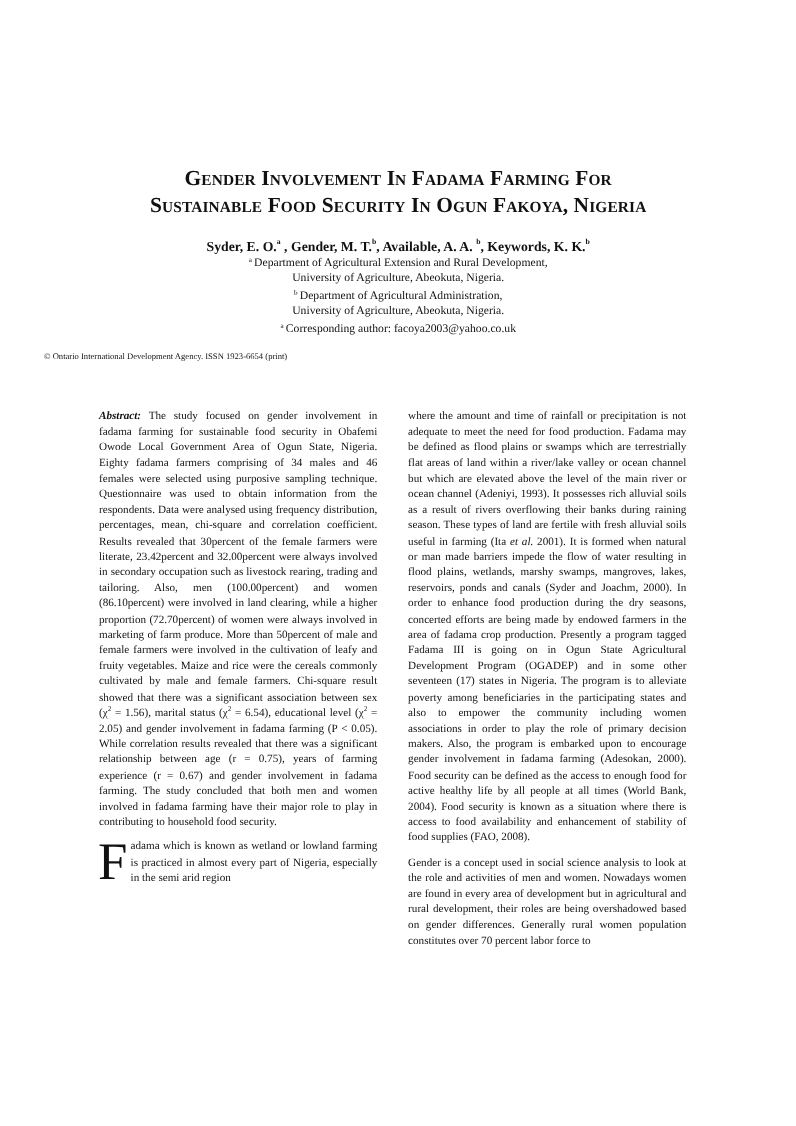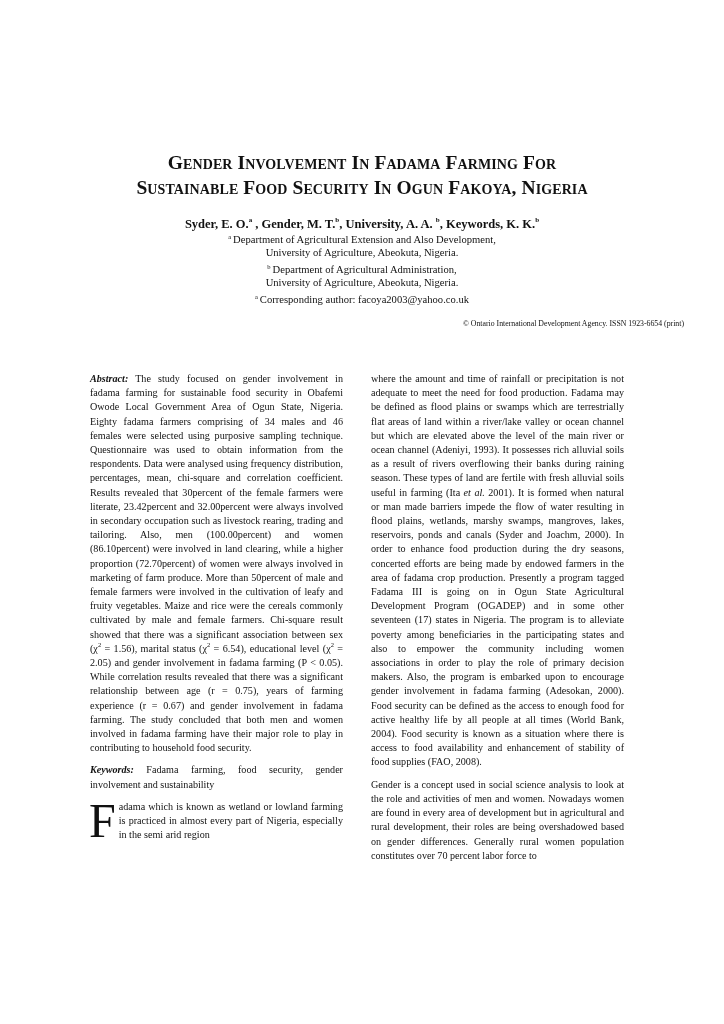--- a/index.html
+++ b/index.html
@@ -4,21 +4,21 @@
   <style>
     html, body { margin: 0; padding: 0; background: #ffffff; }
     body { width: 724px; height: 1024px; position: relative; overflow: hidden; color: #111; font-family: "Liberation Serif", "DejaVu Serif", serif; }
     .page { position: absolute; left: 0; top: 0; width: 724px; height: 1024px; padding-left: 40px; }
     .title { position: absolute; left: 60px; width: 604px; top: 150px; text-align: center; font-weight: bold; font-variant: small-caps; font-size: 19.5px; line-height: 25px; letter-spacing: 0.1px; }
     .title div { white-space: nowrap; }
     .authors { position: absolute; left: 60px; width: 604px; top: 212px; text-align: center; font-weight: bold; font-size: 12.5px; line-height: 16px; white-space: nowrap; }
     .authors sup { font-size: 7px; vertical-align: 6px; }
     .affil { position: absolute; left: 60px; width: 604px; top: 230px; text-align: center; font-size: 10.6px; line-height: 13.4px; }
     .affil sup { font-size: 6.5px; vertical-align: 4px; margin-right: 2px; }
-    .copyright { position: absolute; left: 40px; width: 644px; top: 317px; text-align: right; font-size: 7.8px; line-height: 13px; }
+    .copyright { position: absolute; left: 40px; width: 644px; top: 317px; text-align: left; font-size: 7.8px; line-height: 13px; }
     .col { position: absolute; top: 372px; width: 253px; font-size: 10.15px; line-height: 14.2px; text-align: justify; }
     .col.left { left: 90px; }
     .col.right { left: 371px; }
     .col p { margin: 0; }
     .col p + p { margin-top: 8px; }
     .label { font-weight: bold; font-style: italic; }
     .section-head { text-align: center; font-variant: small-caps; font-weight: bold; font-size: 10.5px; margin: 8px 0 7px 0; }
     .dropcap { float: left; font-size: 48px; line-height: 38px; margin: 2px 3px 0 -1px; font-family: "Liberation Serif", serif; }
     .it { font-style: italic; }
     sup.s { font-size: 6.5px; vertical-align: 5px; line-height: 0; }
@@ -27,38 +27,37 @@
 <body>
 
 <div class="page">
 
   <div class="title">
     <div>Gender Involvement In Fadama Farming For</div>
     <div>Sustainable Food Security In Ogun Fakoya, Nigeria</div>
   </div>
 
   <div class="authors">
-    <span>Syder, E. O.</span><sup>a</sup><span> , </span><span>Gender, M. T.</span><sup>b</sup><span>, </span><span>University, A. A. </span><sup>b</sup><span>, </span><span>Keywords, K. K.</span><sup>b</sup>
+    <span>Syder, E. O.</span><sup>a</sup><span> , </span><span>Gender, M. T.</span><sup>b</sup><span>, </span><span>Available, A. A. </span><sup>b</sup><span>, </span><span>Keywords, K. K.</span><sup>b</sup>
   </div>
 
   <div class="affil">
-    <div><sup>a</sup><span>Department of Agricultural Extension and Also Development,</span></div>
+    <div><sup>a</sup><span>Department of Agricultural Extension and Rural Development,</span></div>
     <div><span>University of Agriculture, Abeokuta, Nigeria.</span></div>
     <div><sup>b</sup><span>Department of Agricultural Administration,</span></div>
     <div><span>University of Agriculture, Abeokuta, Nigeria.</span></div>
     <div><sup>a</sup><span>Corresponding author: facoya2003@yahoo.co.uk</span></div>
   </div>
 
   <div class="copyright">
     <div>© Ontario International Development Agency. ISSN 1923-6654 (print)</div>
   </div>
 
   <div class="col left">
     <p><span class="label">Abstract:</span><span> The study focused on gender involvement in fadama farming for sustainable food security in Obafemi Owode Local Government Area of Ogun State, Nigeria.  Eighty fadama farmers comprising of 34 males and 46 females were selected using purposive sampling technique.  Questionnaire was used to obtain information from the respondents. Data were analysed using frequency distribution, percentages, mean, chi-square and correlation coefficient.  Results revealed that 30percent of the female farmers were literate, 23.42percent and 32.00percent were always involved in secondary occupation such as livestock rearing, trading and tailoring.  Also, men (100.00percent) and women (86.10percent) were involved in land clearing, while a higher proportion (72.70percent) of women were always involved in marketing of farm produce. More than 50percent of male and female farmers were involved in the cultivation of leafy and fruity vegetables.  Maize and rice were the cereals commonly cultivated by male and female farmers. Chi-square result showed that there was a significant association between sex (χ</span><sup class="s">2</sup><span> = 1.56), marital status (χ</span><sup class="s">2</sup><span> = 6.54), educational level (χ</span><sup class="s">2</sup><span> = 2.05) and gender involvement in fadama farming (P &lt; 0.05).  While correlation results revealed that there was a significant relationship between age (r = 0.75), years of farming experience (r = 0.67) and gender involvement in fadama farming. The study concluded that both men and women involved in fadama farming have their major role to play in contributing to household food security.</span></p>
-    <p><span class="label">Keywords:</span><span> Fadama farming, food security, gender involvement and sustainability</span></p>
     <p><span class="dropcap">F</span><span>adama which is known as wetland or lowland farming is practiced in almost every part of Nigeria, especially in the semi arid region</span></p>
   </div>
 
   <div class="col right">
     <p><span>where the amount and time of rainfall or precipitation is not adequate to meet the need for food production. Fadama may be defined as flood plains or swamps which are terrestrially flat areas of land within a river/lake valley or ocean channel but which are elevated above the level of the main river or ocean channel (Adeniyi, 1993).  It possesses rich alluvial soils as a result of rivers overflowing their banks during raining season. These types of land are fertile with fresh alluvial soils useful in farming (Ita </span><span class="it">et al.</span><span> 2001).  It is formed when natural or man made barriers impede the flow of water resulting in flood plains, wetlands, marshy swamps, mangroves, lakes, reservoirs, ponds and canals (Syder and Joachm, 2000).  In order to enhance food production during the dry seasons, concerted efforts are being made by endowed farmers in the area of fadama crop production.  Presently a program tagged Fadama III is going on in Ogun State Agricultural Development Program (OGADEP) and in some other seventeen (17) states in Nigeria.  The program is to alleviate poverty among beneficiaries in the participating states and also to empower the community including women associations in order to play the role of primary decision makers.  Also, the program is embarked upon to encourage gender involvement in fadama farming (Adesokan, 2000).  Food security can be defined as the access to enough food for active healthy life by all people at all times (World Bank, 2004).  Food security is known as a situation where there is access to food availability and enhancement of stability of food supplies (FAO, 2008).</span></p>
     <p>Gender is a concept used in social science analysis to look at the role and activities of men and women. Nowadays women are found in every area of development but in agricultural and rural development, their roles are being overshadowed based on gender differences.  Generally rural women population constitutes over 70 percent labor force to</p>
   </div>
 
 </div>
 

